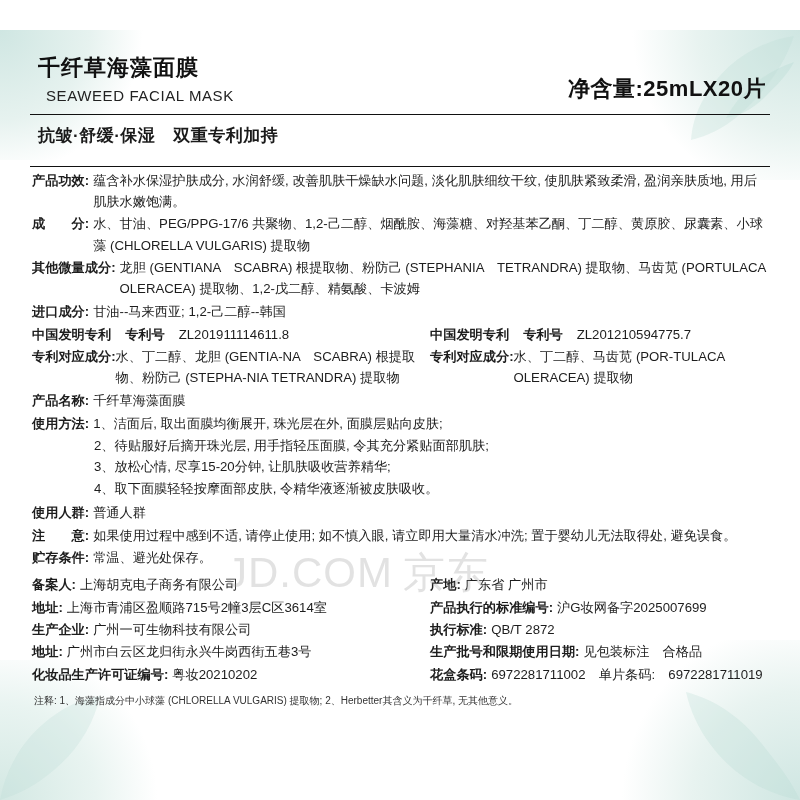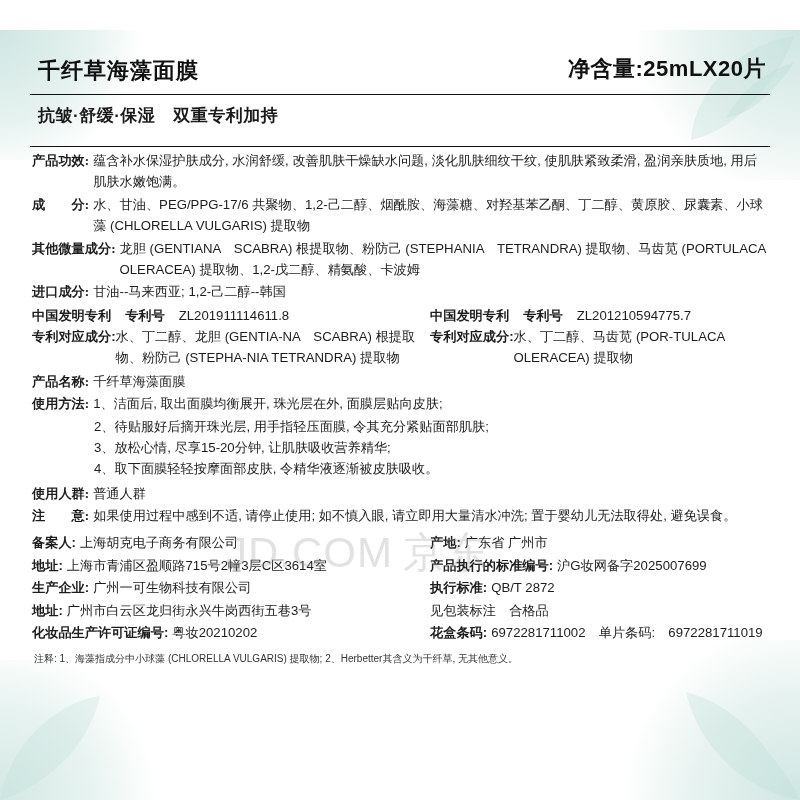--- a/index.html
+++ b/index.html
@@ -104,21 +104,20 @@
   .blk {
     display: flex;
     align-items: flex-start;
     margin-bottom: 1px;
   }
   .lbl {
     font-weight: bold;
     white-space: nowrap;
     flex: 0 0 auto;
     padding-right: 4px;
-    font-family: Liberation Serif, serif;
   }
   .val {
     flex: 1 1 auto;
   }
   .usage-item {
     padding-left: 62px;
   }
   .cols {
     display: flex;
     gap: 0;
@@ -204,20 +203,21 @@
   </svg>
   <svg class="leaf" style="bottom:0;right:0;" width="170" height="140" viewBox="0 0 170 140">
     <path d="M170 140 C134 134 102 114 80 84 C68 68 60 50 56 32 C86 40 112 58 132 84 C148 104 162 122 170 140 Z" fill="#b6d9d2" opacity=".5"></path>
   </svg>
 
   <div class="content">
 
     <div class="header-row">
       <div>
         <div class="title-cn">千纤草海藻面膜</div>
+        <div class="title-en">SEAWEED FACIAL MASK</div>
       </div>
       <div class="netwt">净含量:25mLX20片</div>
     </div>
 
     <div class="rule"></div>
 
     <div class="claims-row">
       <div>抗皱·舒缓·保湿</div>
       <div>双重专利加持</div>
     </div>
@@ -291,20 +291,24 @@
       <div class="blk" style="margin-top:3px;">
         <div class="lbl">使用人群:</div>
         <div class="val">普通人群</div>
       </div>
 
       <div class="blk">
         <div class="lbl">注　　意:</div>
         <div class="val">如果使用过程中感到不适, 请停止使用; 如不慎入眼, 请立即用大量清水冲洗; 置于婴幼儿无法取得处, 避免误食。</div>
       </div>
 
+      <div class="blk">
+        <div class="lbl">贮存条件:</div>
+        <div class="val">常温、避光处保存。</div>
+      </div>
 
       <div class="footer-cols">
         <div class="fcol-l">
           <div class="frow">
             <span class="k">备案人:</span>
             <span class="v">上海胡克电子商务有限公司</span>
           </div>
           <div class="frow">
             <span class="k">地址:</span>
             <span class="v">上海市青浦区盈顺路715号2幢3层C区3614室</span>
@@ -329,20 +333,21 @@
           </div>
           <div class="frow">
             <span class="k">产品执行的标准编号:</span>
             <span class="v">沪G妆网备字2025007699</span>
           </div>
           <div class="frow">
             <span class="k">执行标准:</span>
             <span class="v">QB/T 2872</span>
           </div>
           <div class="frow">
+            <span class="k">生产批号和限期使用日期:</span>
             <span class="v">见包装标注　合格品</span>
           </div>
           <div class="frow">
             <span class="k">花盒条码:</span>
             <span class="v">6972281711002　单片条码:　6972281711019</span>
           </div>
         </div>
       </div>
 
       <div class="note">注释: 1、海藻指成分中小球藻 (CHLORELLA VULGARIS) 提取物; 2、Herbetter其含义为千纤草, 无其他意义。</div>

